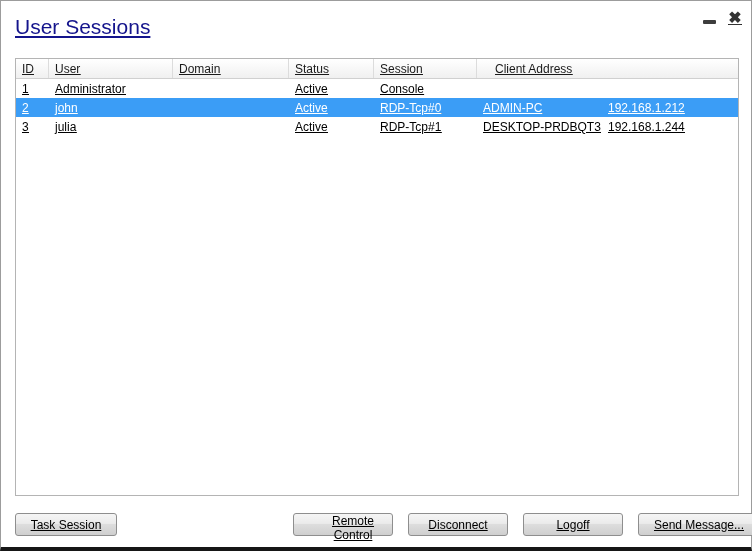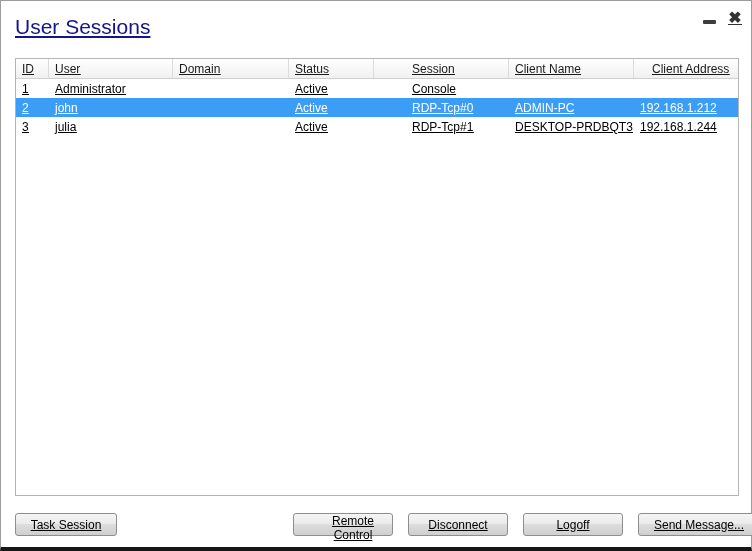--- a/index.html
+++ b/index.html
@@ -46,21 +46,21 @@
 
   .lv-body { position: relative; }
   .lv-row { display: flex; height: 19px; font-size: 12px; color: #000000; cursor: default; }
   .lv-row .cell { padding: 3px 0 0 6px; white-space: nowrap; overflow: hidden; }
   .lv-row.selected { background: #3B9DF6; color: #ffffff; }
 
   .c0 { width: 33px; }
   .c1 { width: 124px; }
   .c2 { width: 116px; }
   .c3 { width: 85px; }
-  .c4 { width: 103px; margin-left: 32px; }
+  .c4 { width: 103px; }
   .c5 { width: 125px; }
   .c6 { flex: 1; }
 
   
   .btn {
     position: absolute; top: 512px; height: 23px;
     border: 1px solid #8e8e8e; border-radius: 3px;
     background: linear-gradient(#f5f5f5, #ebebeb 45%, #dddddd 50%, #cfcfcf);
     font-family: "Liberation Sans", sans-serif;
     font-size: 12px; color: #000000; cursor: pointer;
@@ -88,21 +88,20 @@
     </div>
   </div>
 
   <div class="listview">
     <div class="lv-header">
       <div class="hcell c0">ID</div>
       <div class="hcell c1">User</div>
       <div class="hcell c2">Domain</div>
       <div class="hcell c3">Status</div>
       <div class="hcell c4">Session</div>
-      <div class="hcell c5">Client Name</div>
       <div class="hcell c6">Client Address</div>
     </div>
     <div class="lv-body">
         <div class="lv-row">
       <div class="cell c0">1</div>
       <div class="cell c1">Administrator</div>
       <div class="cell c2"></div>
       <div class="cell c3">Active</div>
       <div class="cell c4">Console</div>
       <div class="cell c5"></div>

